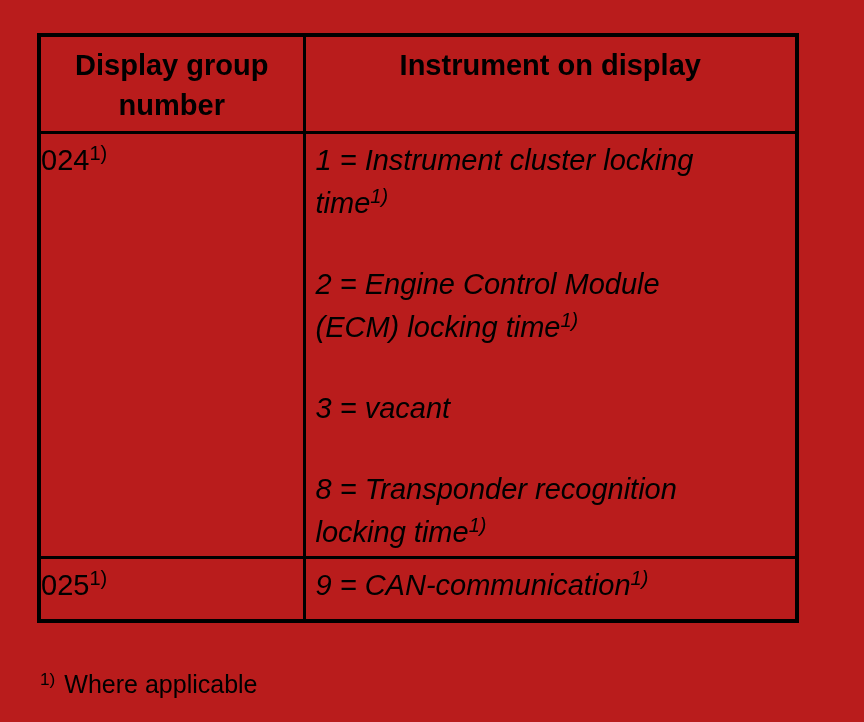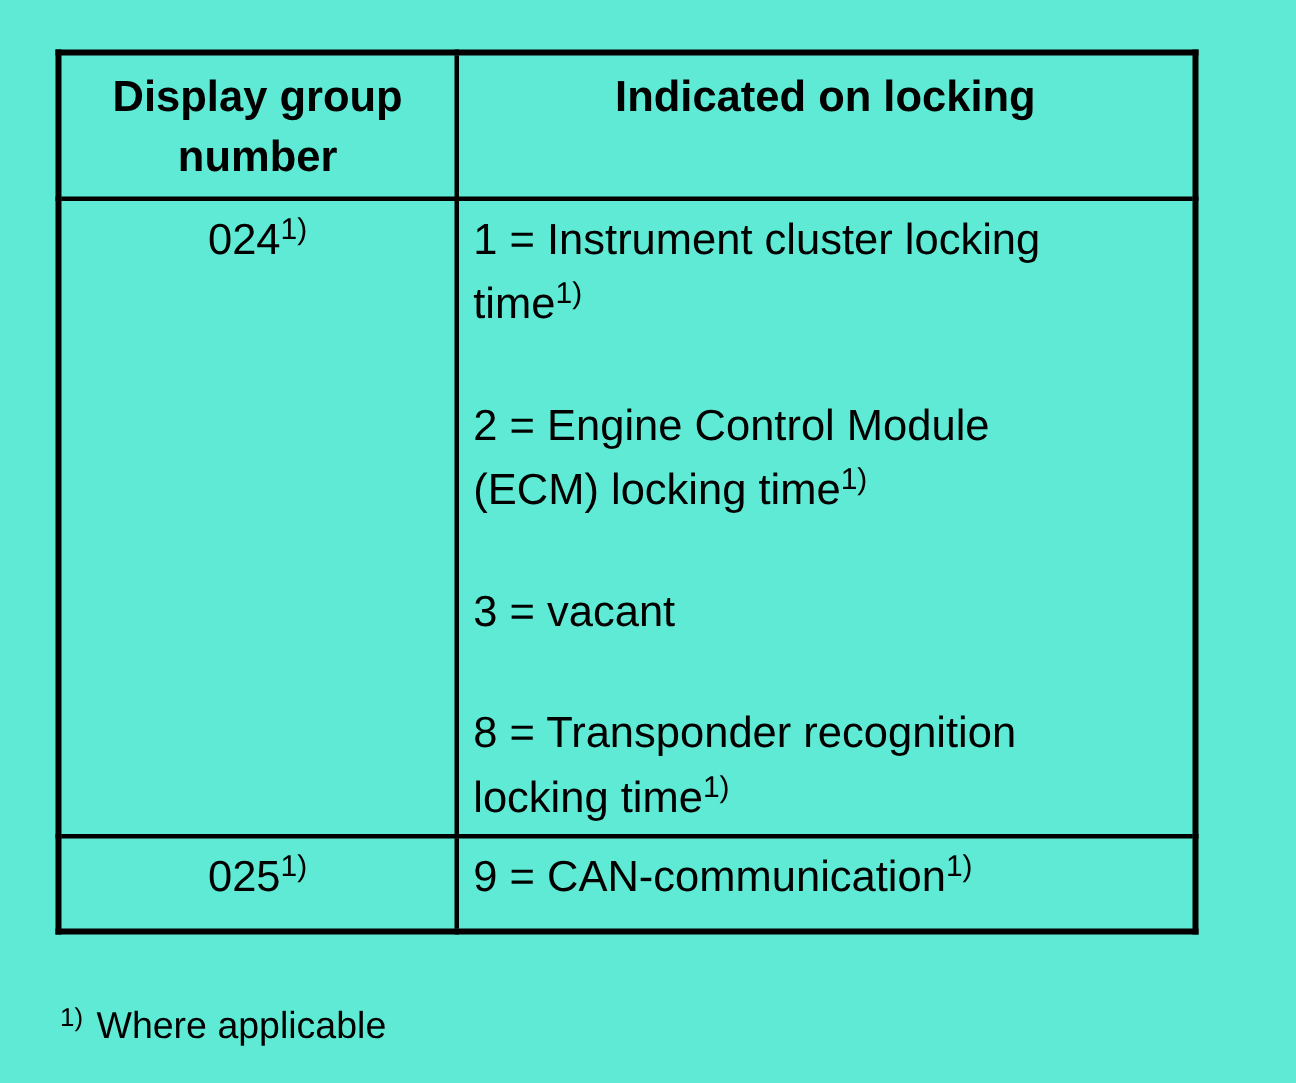--- a/index.html
+++ b/index.html
@@ -6,21 +6,21 @@
     margin: 0;
     padding: 0;
     background: #ffffff;
     color: #000000;
     font-family: "Liberation Sans", sans-serif;
   }
   .page {
     position: relative;
     width: 864px;
     height: 722px;
-    background: #5eead4;
+    background: #b91c1c;
     overflow: hidden;
   }
   table.grid {
     position: absolute;
     left: 37px;
     top: 33px;
     width: 762px;
     border-collapse: collapse;
     table-layout: fixed;
     border: 4px solid #000000;
@@ -36,31 +36,32 @@
     font-weight: bold;
     line-height: 40px;
     text-align: center;
     padding: 8px 4px 5px 4px;
     white-space: pre-line;
   }
   tr.header-row { height: 97px; }
   tr.row-024 { height: 425px; }
   tr.row-025 { height: 64px; margin-top: 12px; }
   td.num {
-    text-align: center;
+    text-align: left;
     line-height: 43px;
     padding: 5px 0 0 0;
   }
   td.desc {
     line-height: 43px;
     padding: 5px 8px 2px 10px;
   }
   td.desc p.item {
     margin: 0 0 38px 0;
     white-space: normal;
+    font-style: italic;
   }
   td.desc p.item:last-child { margin-bottom: 0; }
   .pre { white-space: pre-line; }
   sup.fn {
     font-size: 69%;
     line-height: 0;
     vertical-align: baseline;
     position: relative;
     top: -0.48em;
   }
@@ -80,21 +81,21 @@
 
   <table class="grid">
     <colgroup>
         <col class="c1">
         <col class="c2">
       </colgroup>
     <thead>
       <tr class="header-row">
         <th class="hdr"><span>Display group
 number</span></th>
-        <th class="hdr"><span>Indicated on locking</span></th>
+        <th class="hdr"><span>Instrument on display</span></th>
       </tr>
     </thead>
     <tbody>
       <tr class="row-024">
         <td class="num"><span>024</span><sup class="fn">1)</sup></td>
         <td class="desc">
           <p class="item"><span class="pre">1 = Instrument cluster locking
 time</span><sup class="fn">1)</sup></p>
           <p class="item"><span class="pre">2 = Engine Control Module
 (ECM) locking time</span><sup class="fn">1)</sup></p>

